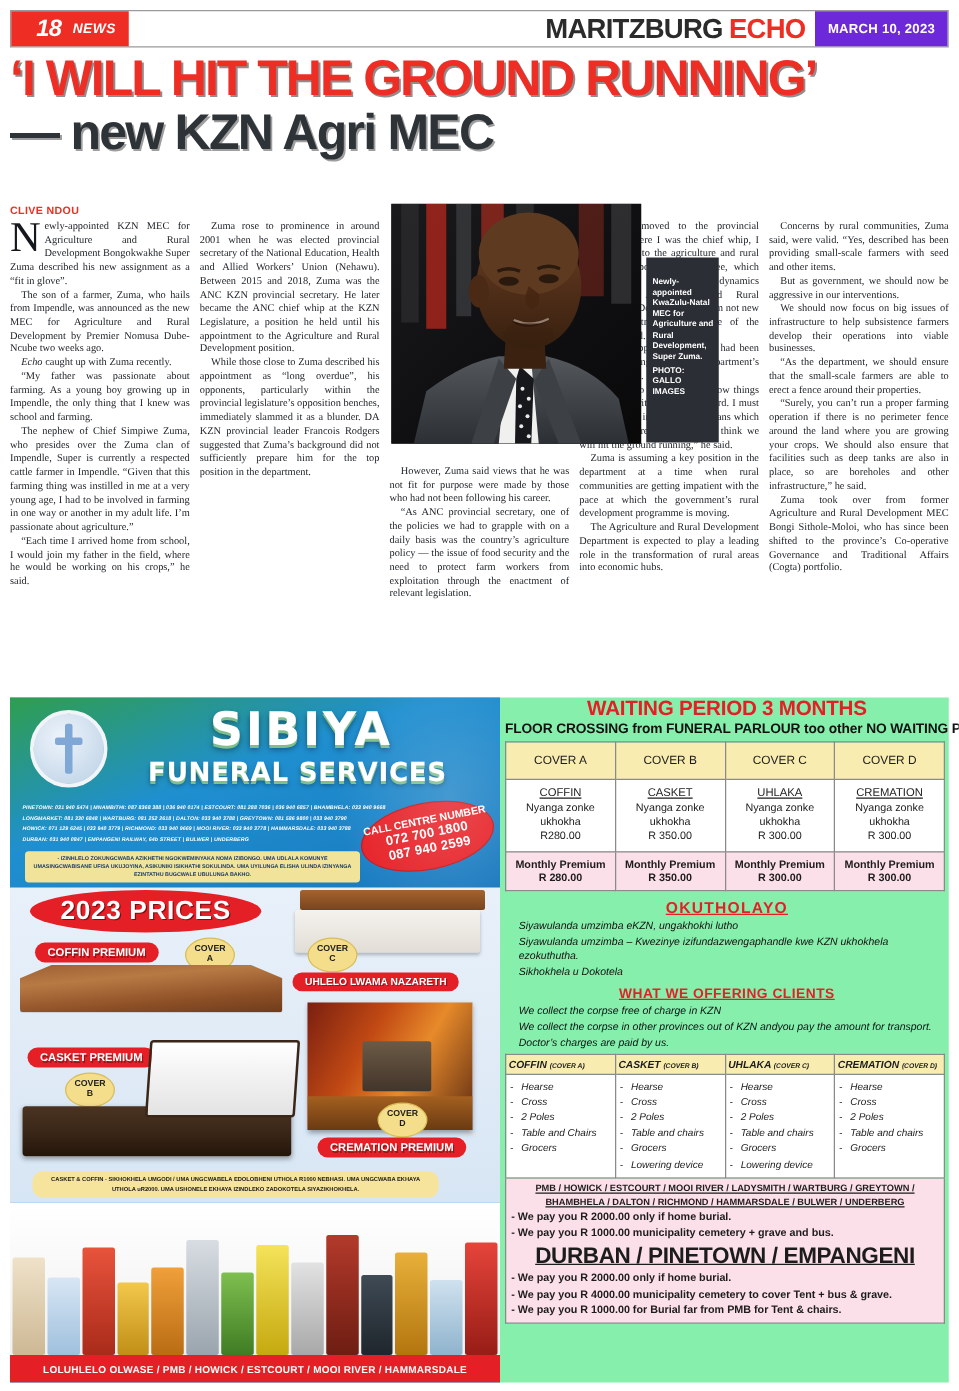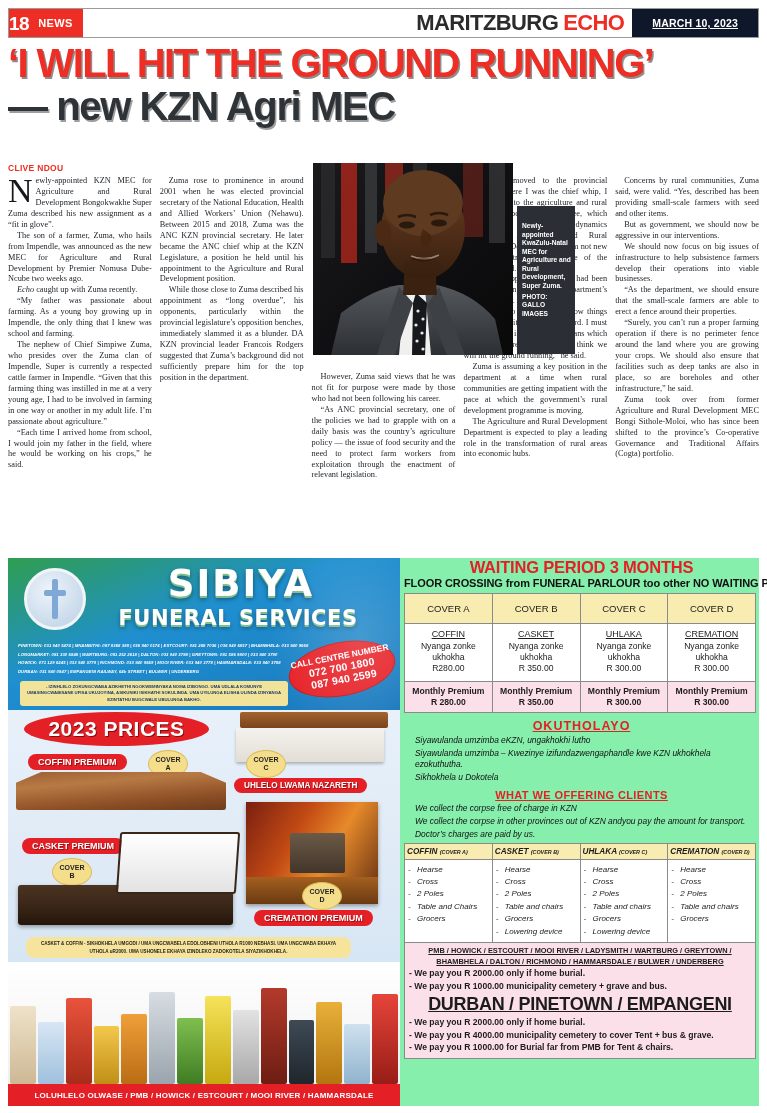--- a/index.html
+++ b/index.html
@@ -16,34 +16,34 @@
 
   
   .masthead {
     position:absolute; left:8px; top:8px; width:751px; height:30px;
     display:flex; align-items:stretch;
     border:1px solid #9a9a9a;
     background:#ffffff;
   }
   .mh-left {
     background:#ee2e24; color:#fff; display:flex; align-items:center;
-    padding:0 10px 0 0; gap:9px;
+    padding:0 10px 0 20px; gap:9px;font-style:italic;
   }
   .mh-pageno { font-weight:bold; font-size:19px; letter-spacing:-0.5px; line-height:1; }
   .mh-section { font-weight:bold; font-size:11px; letter-spacing:0.4px; }
   .mh-spacer { flex:1; }
   .mh-title {
     display:flex; align-items:center; font-size:22px; font-weight:bold;
     letter-spacing:-0.6px; padding-right:8px; color:#2b2b2b;
     font-family:"Liberation Sans", sans-serif;
   }
   .mh-title .echo { color:#ee2e24; margin-left:5px; }
   .mh-date {
-    background:#0f172a; color:#fff; display:flex; align-items:center;
-    padding:0 20px; font-weight:bold; font-size:10.5px; letter-spacing:0.2px;text-decoration:underline;
+    background:#6d28d9; color:#fff; display:flex; align-items:center;
+    padding:0 10px; font-weight:bold; font-size:10.5px; letter-spacing:0.2px;
   }
 
   
   .headline-wrap { position:absolute; left:8px; top:44px; width:751px; }
   .hl1 {
     font-size:40px; font-weight:bold; color:#ee2e24; line-height:0.96;
     letter-spacing:-1.6px; margin:0;
     text-shadow: 1.5px 1.5px 0 #8e8e8e;
     white-space:nowrap;
   }

